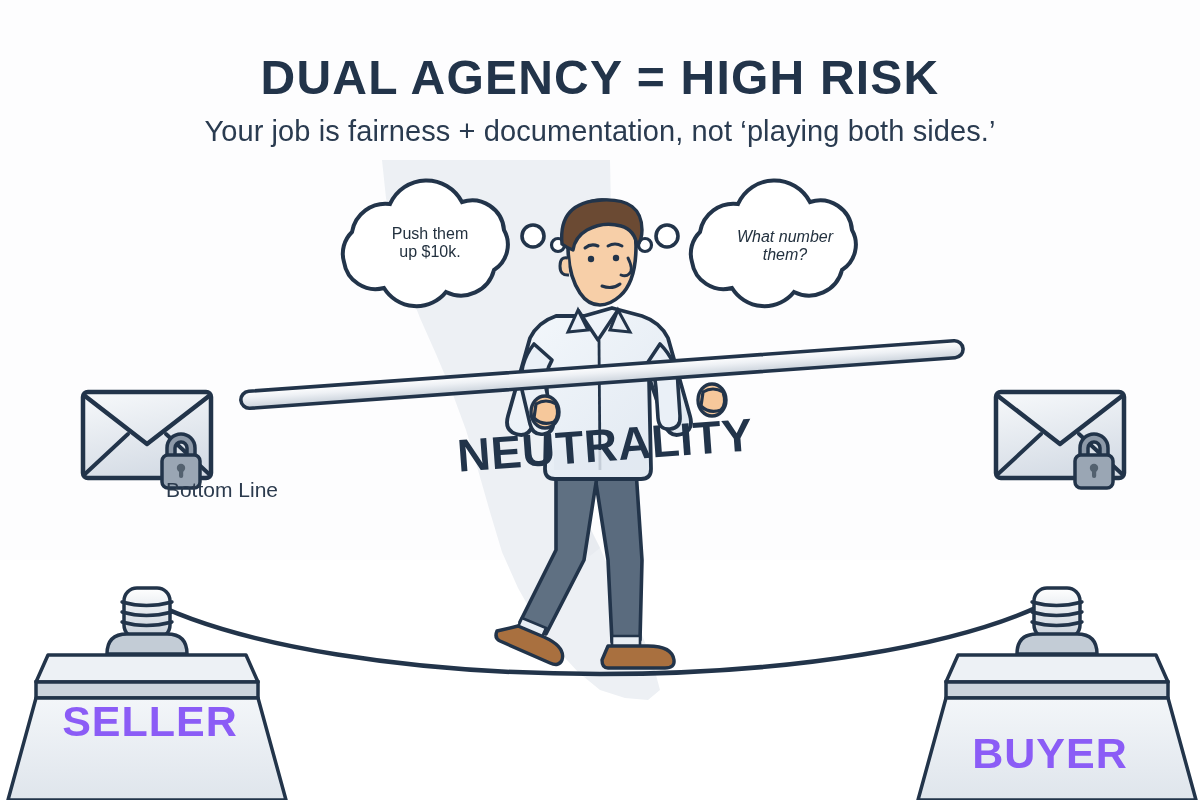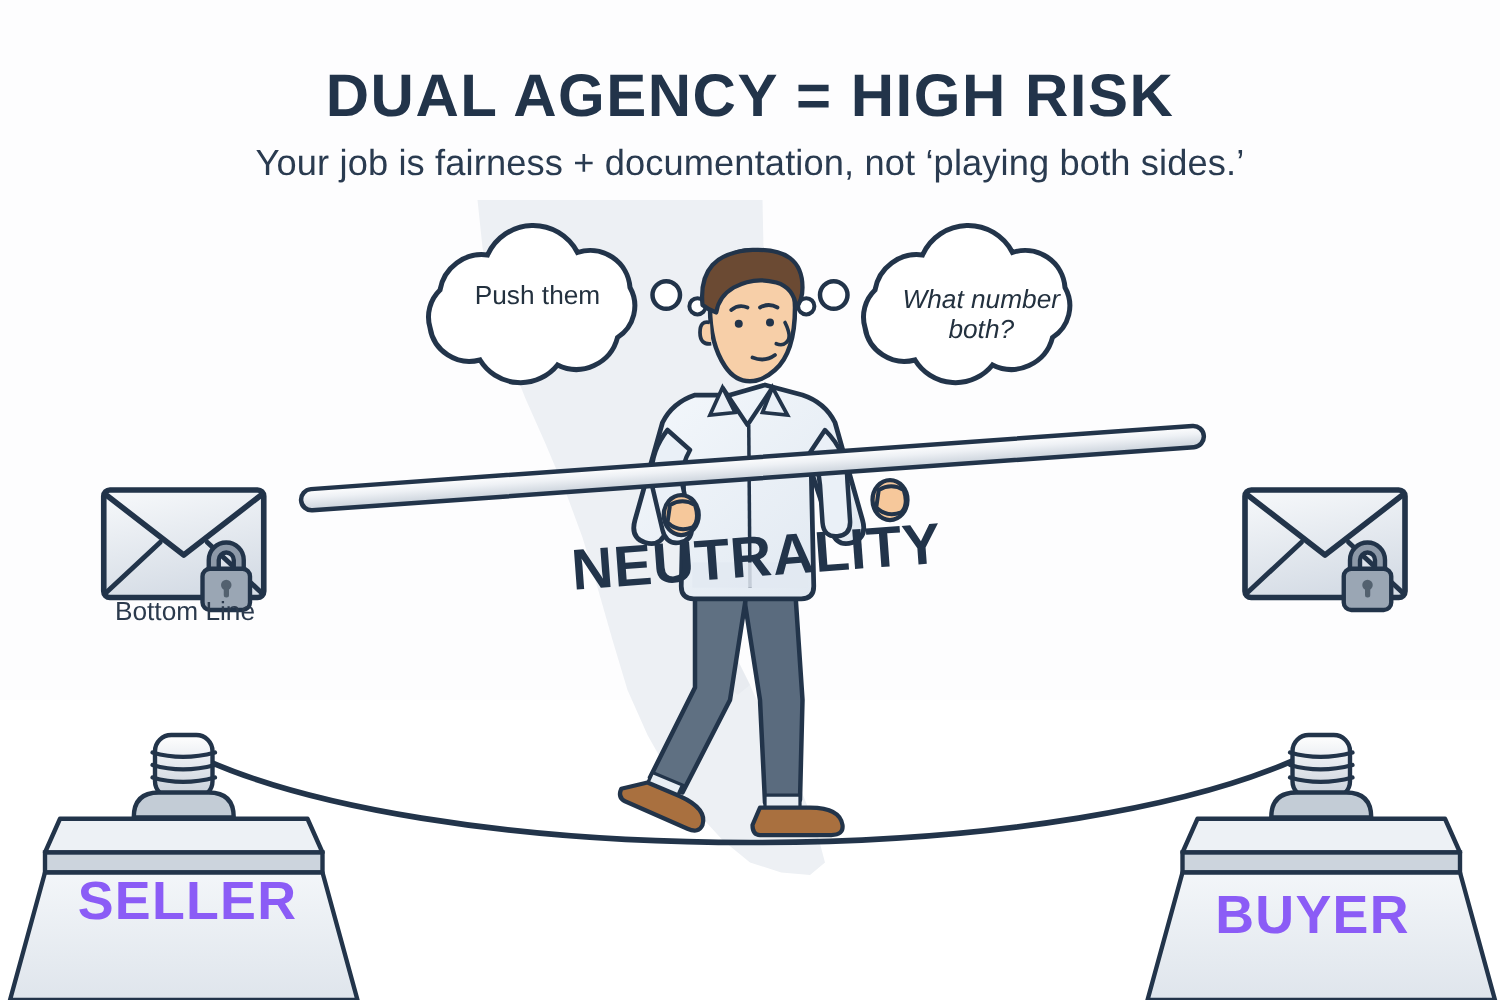--- a/index.html
+++ b/index.html
@@ -18,35 +18,35 @@
     color:#22344a;
     font-family:"Liberation Sans", sans-serif;
   }
   #subtitle{
     left:0;top:115px;width:1200px;text-align:center;
     font-size:29px;font-weight:400;color:#2a3b50;
     letter-spacing:.1px;
   }
   
   .side-label{
-    font-size:21px;color:#2b3a4d;text-align:center;width:260px;
+    font-size:21px;color:#2b3a4d;text-align:right;width:260px;
   }
   #label-left{left:18px;top:478px;}
   #label-right{left:930px;top:478px;}
   
   .ped-word{
     font-size:43px;font-weight:700;color:#8b5cf6;letter-spacing:1px;
     text-align:center;width:300px;
   }
   #word-seller{left:0px;top:697px;}
-  #word-buyer{left:900px;top:708px;}
+  #word-buyer{left:900px;top:729px;}
   
   .bubble-text{
     position:absolute;text-align:center;color:#23313f;
-    font-size:21px;line-height:1.15;
+    font-size:16px;line-height:1.15;
   }
   #bub-left-text{left:345px;top:225px;width:170px;}
   #bub-right-text{left:700px;top:228px;width:170px;font-style:italic;}
   
   #neutrality{
     left:435px;top:418px;width:340px;text-align:center;
     font-size:46px;font-weight:700;color:#22344a;letter-spacing:.5px;
     transform:rotate(-4.2deg);transform-origin:50% 50%;
   }
 </style>
@@ -239,25 +239,26 @@
 
       <path d="M536,404 q10,-6 20,0 q4,12 -2,18 q-12,4 -20,-4 z" fill="#f6c89b" stroke="#22344a" stroke-width="3.2" stroke-linejoin="round"></path>
       <path d="M703,392 q10,-6 20,0 q4,12 -2,18 q-12,4 -20,-4 z" fill="#f6c89b" stroke="#22344a" stroke-width="3.2" stroke-linejoin="round"></path>
     </g>
   </svg>
 
   <div class="txt" id="neutrality">NEUTRALITY</div>
 
   <div class="bubble-text" id="bub-left-text">
     <div>Push them</div>
+    <div>up $10k.</div>
   </div>
 
   <div class="bubble-text" id="bub-right-text">
     <div>What number</div>
-    <div>both?</div>
+    <div>them?</div>
   </div>
 
   <div class="txt side-label" id="label-left">Bottom Line</div>
 
   <div class="txt ped-word" id="word-seller">SELLER</div>
   <div class="txt ped-word" id="word-buyer">BUYER</div>
 
 </div>
 
 </body></html>

